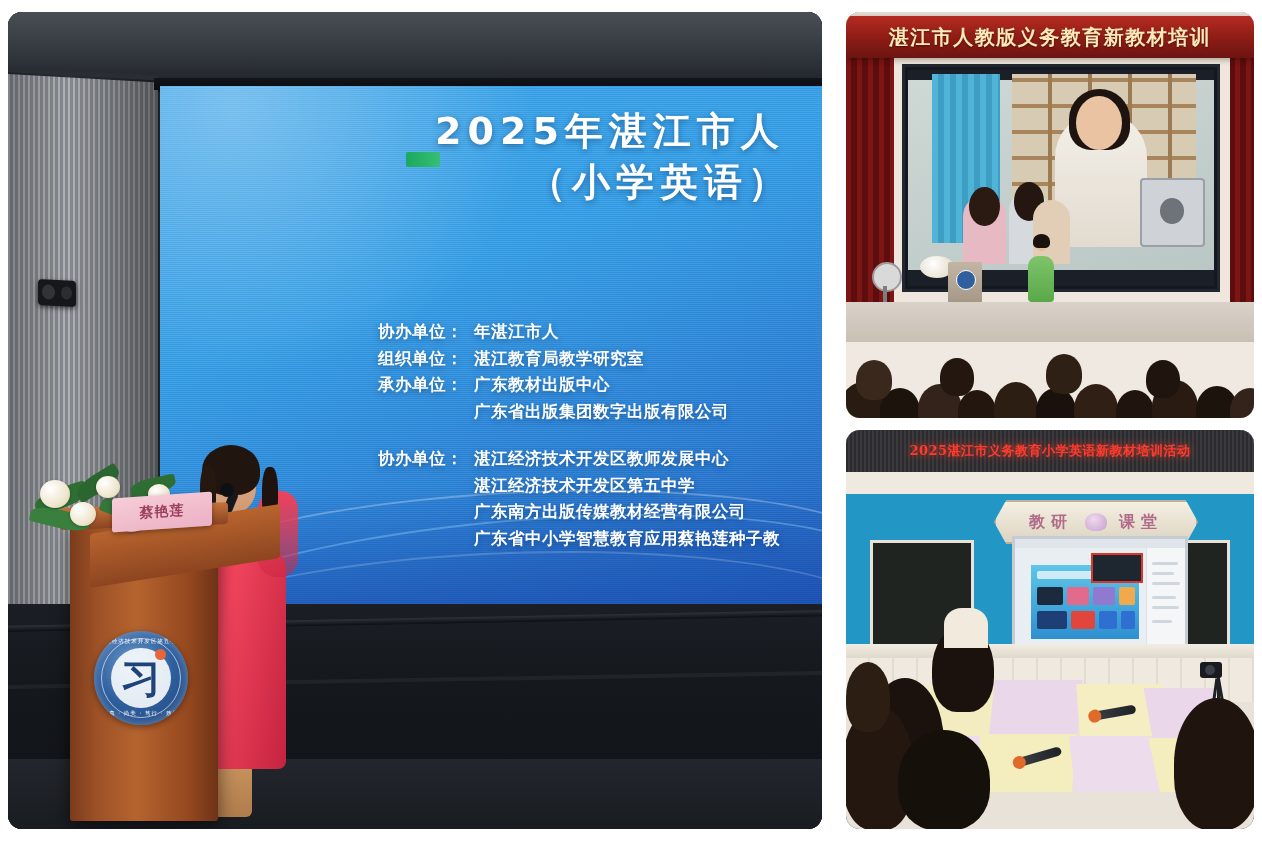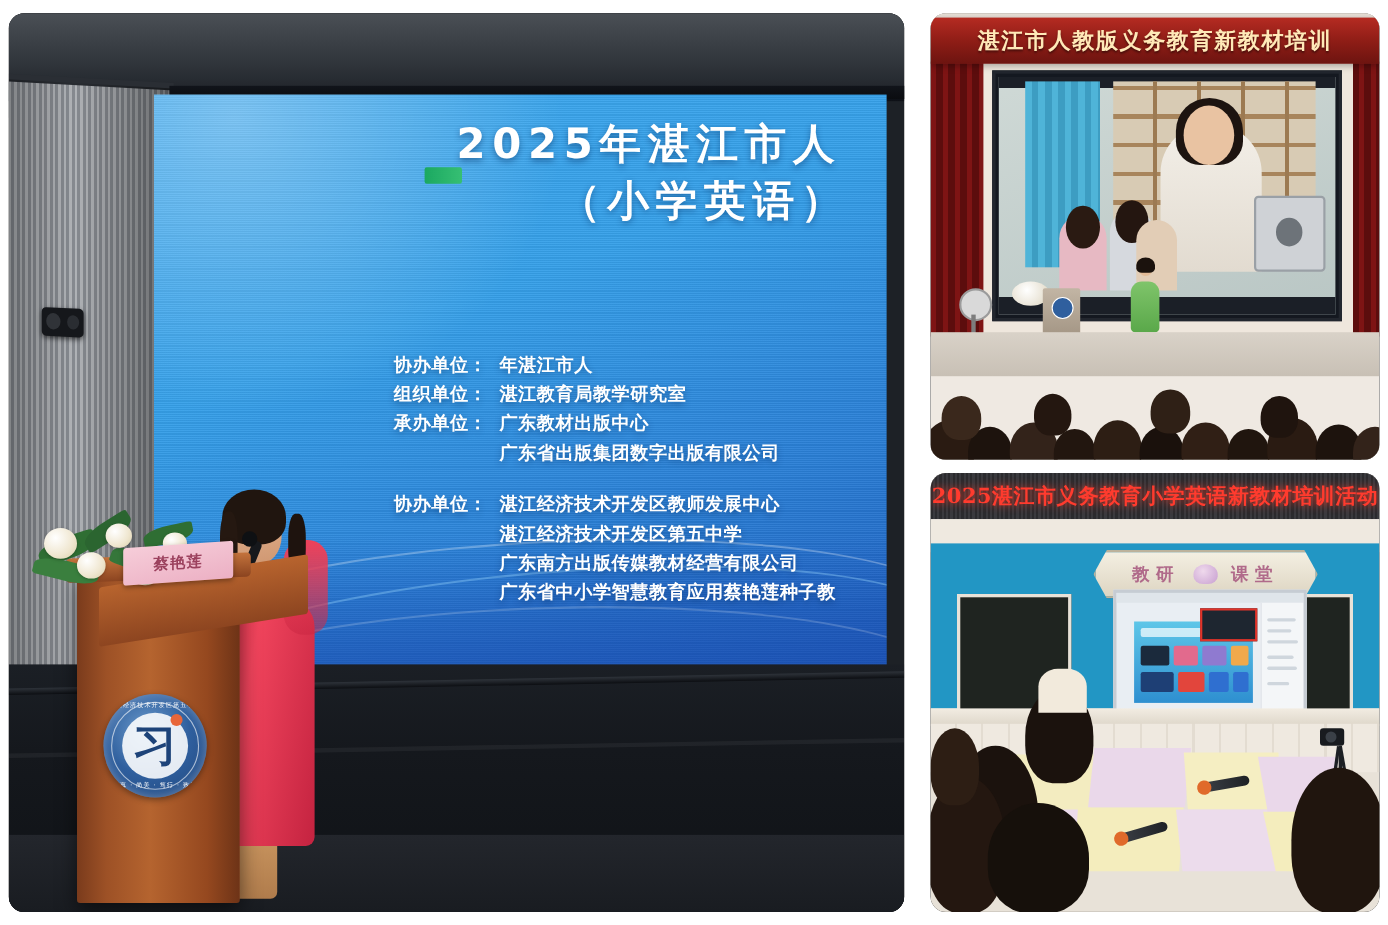--- a/index.html
+++ b/index.html
@@ -33,21 +33,21 @@
      background:#2a2e34;transform:skewY(3.2deg);transform-origin:left top;}
   .speaker-box{position:absolute;left:30px;top:268px;width:38px;height:26px;
      background:#15171b;border-radius:4px;box-shadow:0 2px 5px rgba(0,0,0,.6);
      transform:skewY(3deg);}
   .speaker-box:before{content:"";position:absolute;left:4px;top:5px;width:13px;height:15px;
      border-radius:50%;background:#303338;}
   .speaker-box:after{content:"";position:absolute;right:4px;top:6px;width:11px;height:13px;
      border-radius:50%;background:#2a2d32;}
 
   
-  .screen{position:absolute;left:132px;top:74px;width:666px;height:520px;
+  .screen{position:absolute;left:152px;top:74px;width:666px;height:520px;
      background:linear-gradient(160deg,#3fa9ee 0%,#36a0e9 38%,#2a7fd6 72%,#1f5fc0 100%);
      overflow:hidden;}
   .screen:before{content:"";position:absolute;inset:0;
      background:repeating-linear-gradient(0deg,rgba(255,255,255,.05) 0px,rgba(255,255,255,.05) 1px,rgba(0,0,0,.05) 1px,rgba(0,0,0,.05) 2px);}
   .screen-bezel{position:absolute;left:146px;top:66px;width:670px;height:12px;
      background:linear-gradient(180deg,#11141a,#0a0c10);}
   .glow{position:absolute;left:-10%;top:-20%;width:70%;height:80%;
      background:radial-gradient(ellipse at 30% 30%,rgba(255,255,255,.30),rgba(255,255,255,0) 65%);}
   .wave{position:absolute;left:-5%;width:115%;height:170px;border-radius:50%;
      border:2px solid rgba(255,255,255,.28);}
@@ -226,21 +226,21 @@
      background:linear-gradient(180deg,#d9d2c8,#c8c0b5);}
   .heads{position:absolute;left:0;bottom:0;width:100%;height:110px;overflow:hidden;}
   .head{position:absolute;bottom:-16px;border-radius:50% 50% 42% 42%;}
 
   
   #photo-classroom{left:846px;top:430px;width:408px;height:399px;}
   .cls{position:absolute;inset:0;background:#e8e2d8;}
   .cls-led{position:absolute;left:0;top:0;width:100%;height:42px;
      background:repeating-linear-gradient(90deg,#2b2b2e 0,#2b2b2e 2px,#3a3a3e 2px,#3a3a3e 4px);
      display:flex;align-items:center;justify-content:center;overflow:hidden;}
-  .cls-led span{color:#ff3b2e;font-size:19px;font-weight:bold;letter-spacing:.5px;
+  .cls-led span{color:#ff3b2e;font-size:13px;font-weight:bold;letter-spacing:.5px;
      white-space:nowrap;text-shadow:0 0 8px rgba(255,60,40,.85);
      font-family:"DejaVu Serif","Liberation Serif",serif;}
   .cls-wall-top{position:absolute;left:0;top:42px;width:100%;height:30px;background:#efe9e0;}
   .cls-wall{position:absolute;left:0;top:64px;width:100%;height:150px;background:#2296c4;}
   .cls-sign{position:absolute;left:148px;top:70px;width:200px;height:40px;
      background:linear-gradient(180deg,#f4efe2,#ddd5c2);
      clip-path:polygon(6% 0,94% 0,100% 50%,94% 100%,6% 100%,0 50%);
      display:flex;align-items:center;justify-content:center;gap:12px;
      border:2px solid #bcb29c;box-shadow:0 2px 5px rgba(0,0,0,.25);}
   .cls-sign span{color:#b06a8a;font-size:16px;font-weight:bold;letter-spacing:6px;

